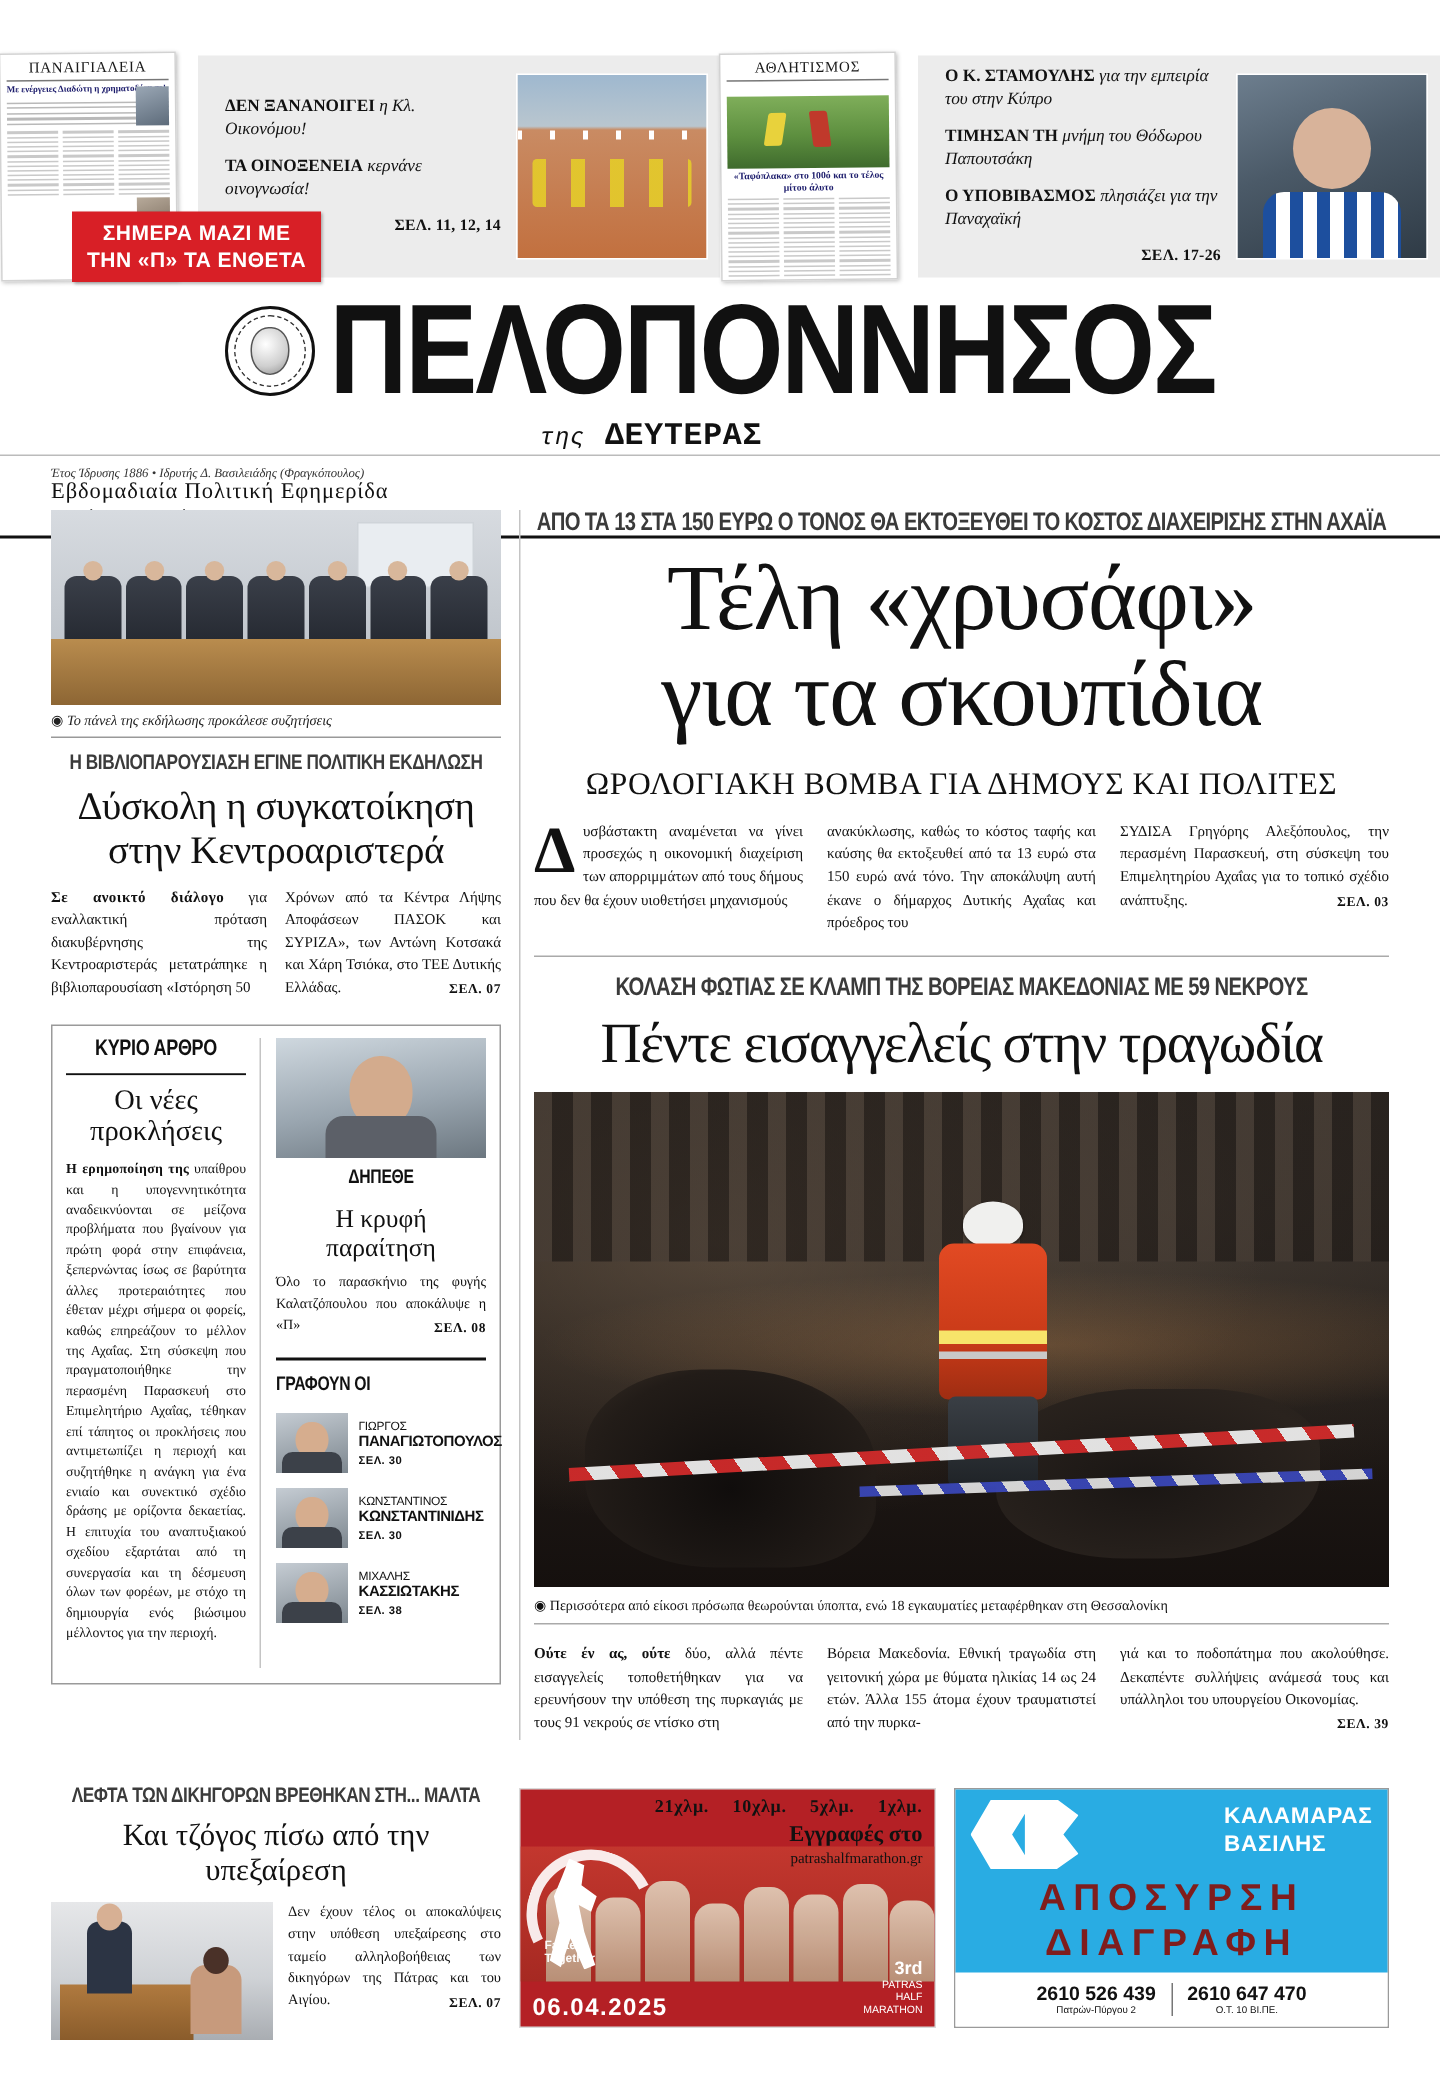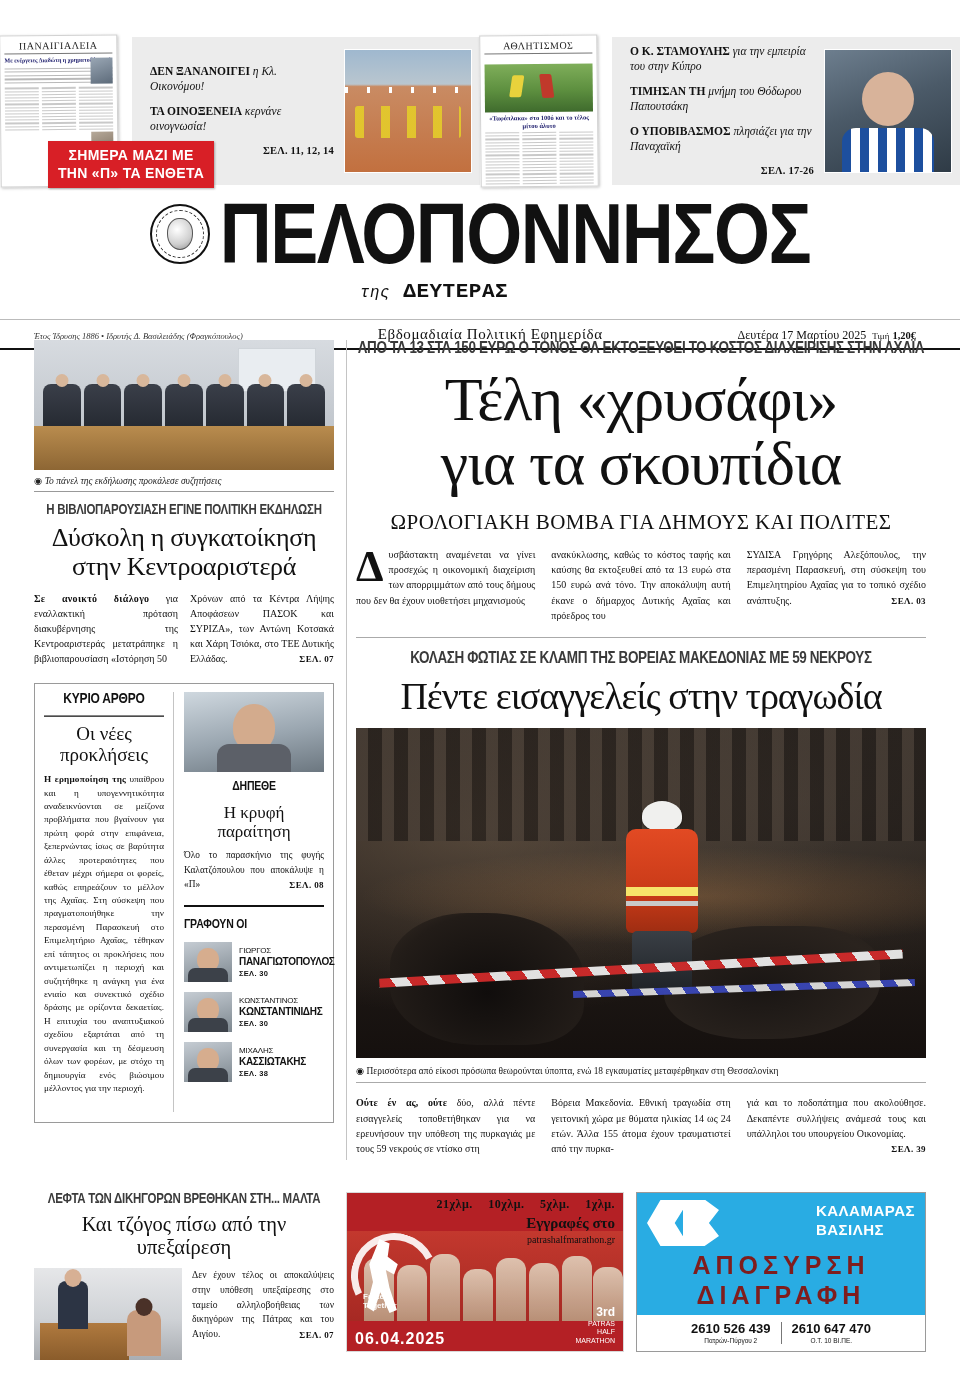--- a/index.html
+++ b/index.html
@@ -130,22 +130,22 @@
     transform: scaleY(1.18); transform-origin: center;
   }
   .mast-sub {
     text-align: center; padding-right: 92px; margin-top: 12px;
     font-family: Liberation Mono, monospace; font-size: 21px; letter-spacing: .5px;
   }
   .mast-sub .ths { font-style: italic; font-size: 16px; }
   .mast-sub b { font-weight: bold; }
   .mast-info {
     display: flex; align-items: baseline; justify-content: space-between;
-    padding: 6px 44px 5px 34px; margin-top: 16px;
-    border-bottom: 2px solid #111; border-top: 1px solid #bbb;
+    padding: 6px 44px 5px 34px; margin-top: 0;
+    border-bottom: 2px solid #111; border-top: 1px solid #bbb; flex-direction: column;
   }
   .mast-info .left { font-size: 8.5px; font-style: italic; color: #333; }
   .mast-info .mid { font-size: 15px; letter-spacing: .6px; }
   .mast-info .right { font-size: 12px; }
   .mast-info .right b { font-size: 10.5px; }
 
   
   .grid { position: absolute; left: 34px; top: 340px; width: 892px; }
 
   .col-left { position: absolute; left: 0; top: 0; width: 300px; }
@@ -705,21 +705,21 @@
         <div class="tape2"></div>
       </div>
 
       <div class="cap-main">
         <span class="dot">◉</span>
         <span>Περισσότερα από είκοσι πρόσωπα θεωρούνται ύποπτα, ενώ 18 εγκαυματίες μεταφέρθηκαν στη Θεσσαλονίκη</span>
       </div>
 
       <div class="cols3" style="margin-top:12px">
         <div>
-          <b>Ούτε έν ας, ούτε</b><span> δύο, αλλά πέντε εισαγγελείς τοποθετήθηκαν για να ερευνήσουν την υπόθεση της πυρκαγιάς με τους 59 νεκρούς σε ντίσκο στη</span>
+          <b>Ούτε έν ας, ούτε</b><span> δύο, αλλά πέντε εισαγγελείς τοποθετήθηκαν για να ερευνήσουν την υπόθεση της πυρκαγιάς με τους 91 νεκρούς σε ντίσκο στη</span>
         </div>
         <div><span>Βόρεια Μακεδονία. Εθνική τραγωδία στη γειτονική χώρα με θύματα ηλικίας 14 ως 24 ετών. Άλλα 155 άτομα έχουν τραυματιστεί από την πυρκα-</span></div>
         <div>
           <span>γιά και το ποδοπάτημα που ακολούθησε. Δεκαπέντε συλλήψεις ανάμεσά τους και υπάλληλοι του υπουργείου Οικονομίας.</span>
           <span class="pg">ΣΕΛ. 39</span>
         </div>
       </div>
     </div>
   </div>
 

